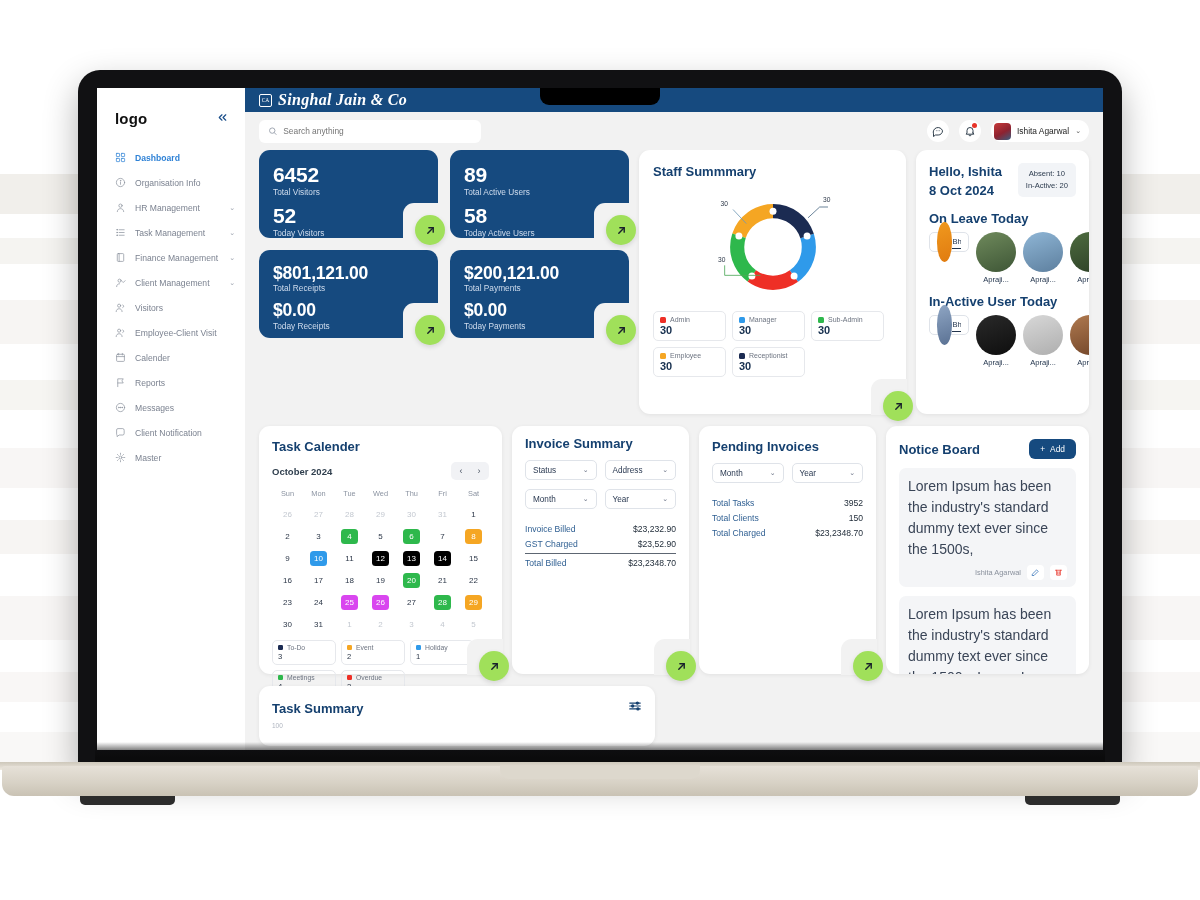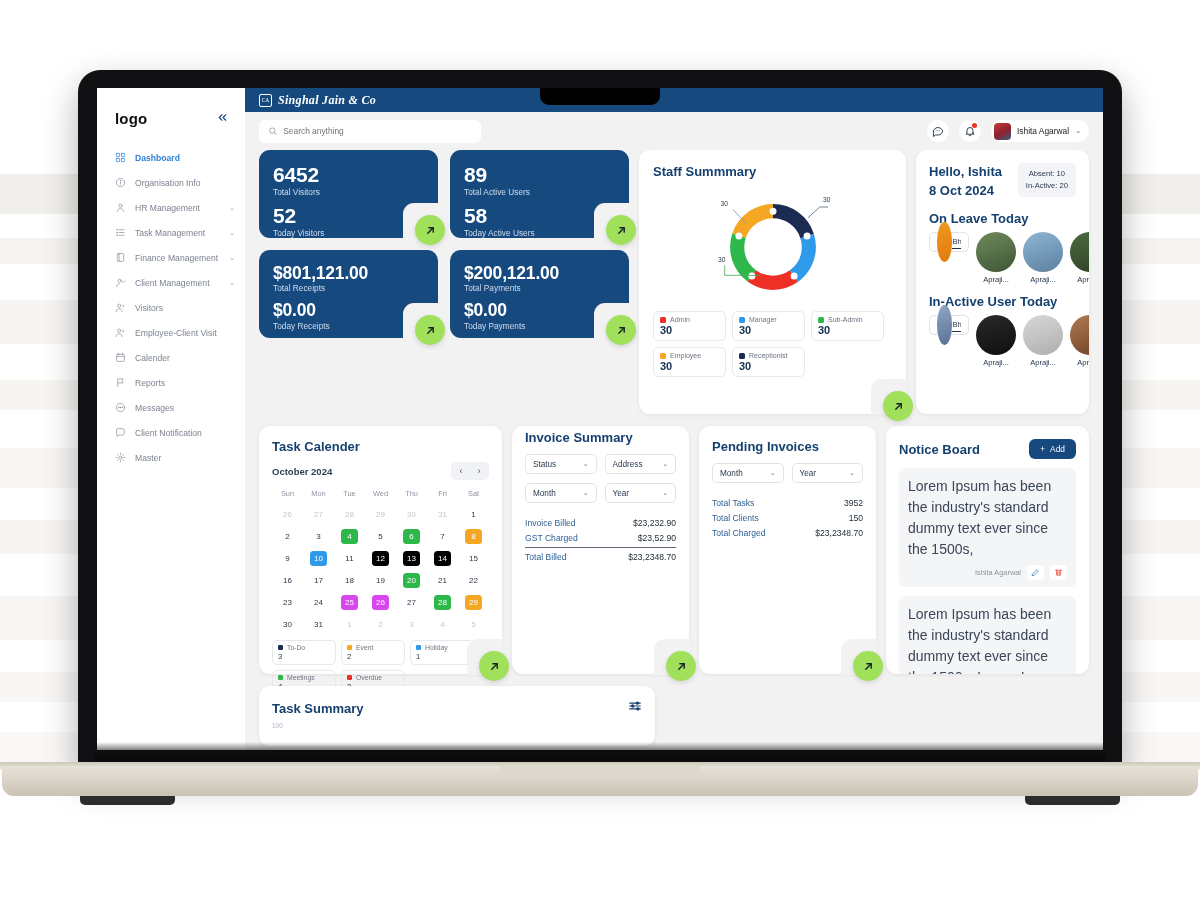--- a/index.html
+++ b/index.html
@@ -61,21 +61,21 @@
   .sb-item.active { color:#2f82d6; font-weight:600; }
   .sb-label { flex:1; white-space:nowrap; }
   .sb-caret { font-size:7px; color:#9aa1ad; }
 
   
   .mainwrap { flex:1; display:flex; flex-direction:column; min-width:0; }
 
   .topbar { height:24px; background:#164a7f; display:flex; align-items:center; padding:0 14px; }
   .brand { display:flex; align-items:center; gap:6px; }
   .brand-badge { width:13px; height:13px; border:1.1px solid #fff; border-radius:2px; display:flex; align-items:center; justify-content:center; font-size:5.5px; color:#fff; font-family:"Liberation Serif", serif; }
-  .brand-name { color:#fff; font-family:"Liberation Serif", serif; font-style:italic; font-weight:700; font-size:12px; letter-spacing:.3px; }
+  .brand-name { color:#fff; font-family:"Liberation Serif", serif; font-style:italic; font-weight:700; font-size:16px; letter-spacing:.3px; }
 
   .searchbar { height:38px; background:#f2f2f2; display:flex; align-items:center; padding:0 14px; gap:10px; }
   .search-box { width:222px; height:23px; background:#fff; border-radius:6px; display:flex; align-items:center; gap:6px; padding:0 9px; }
   .search-box input { border:none; outline:none; font-size:8.4px; color:#9aa1ad; font-family:inherit; background:transparent; width:100%; }
   .spacer { flex:1; }
   .icon-btn { width:22px; height:22px; background:#fff; border-radius:50%; display:flex; align-items:center; justify-content:center; position:relative; cursor:pointer; }
   .badge-dot { position:absolute; top:3px; right:4px; width:5px; height:5px; background:#e8342a; border-radius:50%; }
   .userchip { height:22px; background:#fff; border-radius:11px; display:flex; align-items:center; gap:6px; padding:0 8px 0 3px; cursor:pointer; }
   .avatar-sm { width:17px; height:17px; border-radius:4px; background:linear-gradient(150deg,#c63a3a,#8d2230 55%,#3a5f80); }
   .username { font-size:8.4px; color:#222; }
@@ -149,21 +149,21 @@
   .d.b { background:#2f9aea; color:#fff; }
   .d.n { background:#000000; color:#fff; }
   .d.r { background:#d946ef; color:#fff; }
   .cal-legend { display:flex; flex-wrap:wrap; gap:5px; margin-top:7px; }
   .cl-item { width:64px; border:1px solid #e6e8ec; border-radius:5px; padding:3px 5px; }
   .cl-top { display:flex; align-items:center; gap:4px; }
   .cl-sw { width:5px; height:5px; border-radius:1.2px; }
   .cl-name { font-size:6.8px; color:#6d7481; }
   .cl-val { font-size:7.6px; color:#2c3748; margin-top:1px; }
 
-  .inv-card { width:177px; flex:0 0 177px; padding:4px 13px 8px 13px; height:248px; }
+  .inv-card { width:177px; flex:0 0 177px; padding:10px 13px 8px 13px; height:248px; }
   .selrow { display:flex; gap:8px; margin-top:9px; }
   .sel { flex:1; height:20px; border:1px solid #dfe3e9; border-radius:5px; display:flex; align-items:center; justify-content:space-between; padding:0 7px; cursor:pointer; }
   .sel span { font-size:8.2px; color:#2b3a52; }
   .sel .cv { font-size:7px; color:#6a7386; }
   .kvs { margin-top:12px; }
   .kv { display:flex; justify-content:space-between; padding:2.5px 0; }
   .kv .k { font-size:8.6px; color:#2f5f92; }
   .kv .v { font-size:8.6px; color:#1d2936; }
   .kv.total { border-top:1.3px solid #5d6672; margin-top:2px; padding-top:4px; }
 

